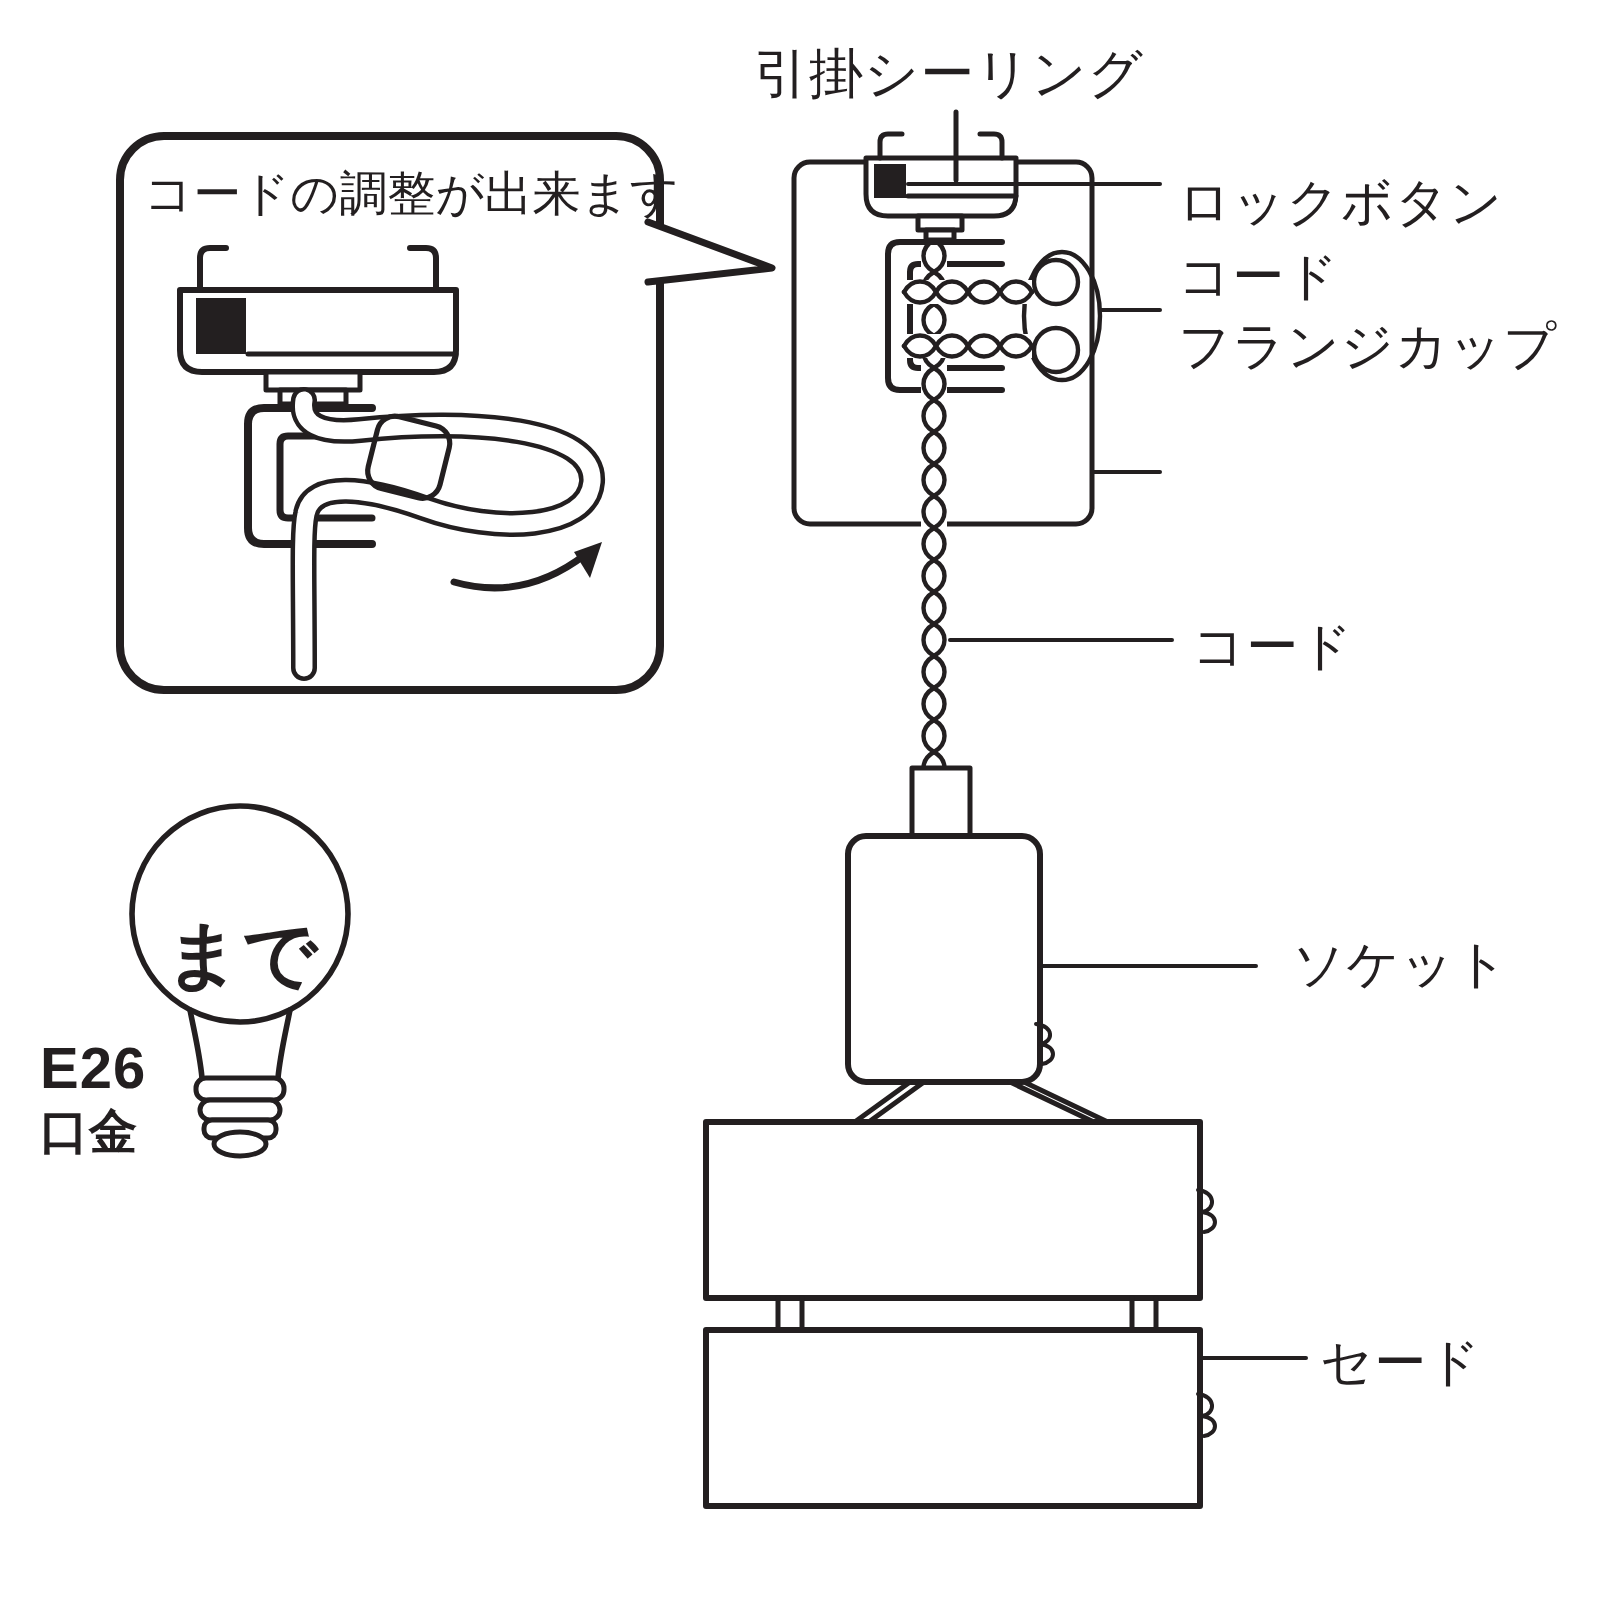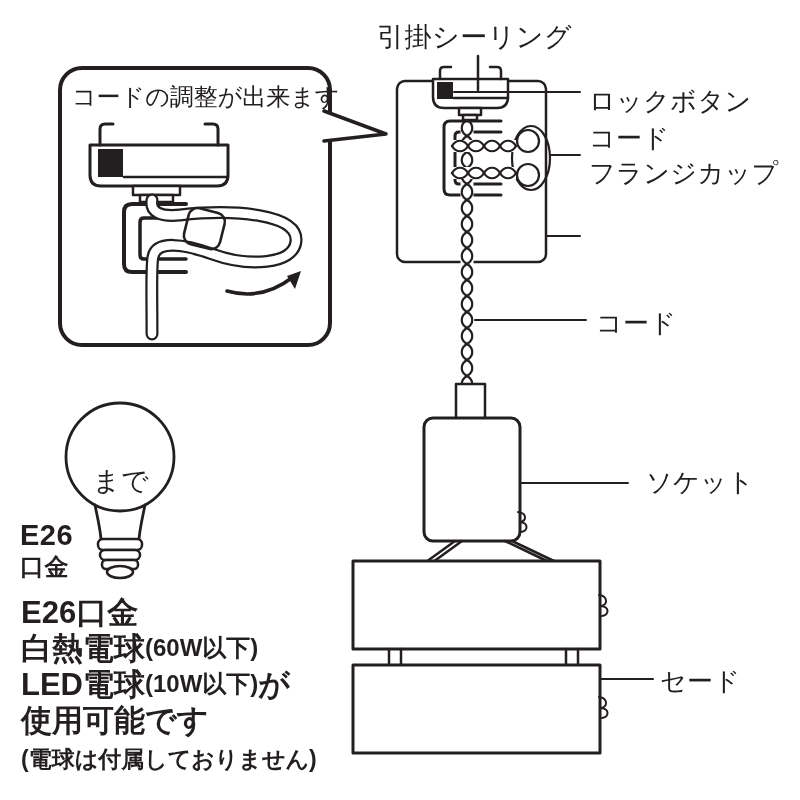--- a/index.html
+++ b/index.html
@@ -10,21 +10,21 @@
   .title{left:377px;top:19px;font-size:27px;}
   .lock{left:589px;top:84px;}
   .adj{left:589px;top:121px;line-height:35px;}
   .flange{left:586px;top:222px;}
   .cord{left:596px;top:306px;}
   .socket{left:646px;top:465px;}
   .shade{left:660px;top:664px;}
   .callout{left:72px;top:81px;font-size:24px;letter-spacing:0;
            font-family:"DejaVu Serif","Liberation Serif",serif;font-weight:500;}
   .w60{left:121px;top:436px;transform:translateX(-50%);font-size:41px;font-weight:bold;letter-spacing:-1px;}
-  .made{left:121px;top:463px;transform:translateX(-50%);font-size:27px;font-weight:normal;}
+  .made{left:121px;top:453px;transform:translateX(-50%);font-size:37px;font-weight:bold;}
   .e26base{left:20px;top:521px;font-weight:bold;line-height:1;}
   .e26base .b1{display:block;font-size:29px;}
   .e26base .b2{display:block;font-size:24px;margin-top:5px;}
   .notes{position:absolute;left:21px;top:594px;font-weight:bold;line-height:1;}
   .notes .row{height:36px;display:flex;align-items:center;}
   .notes .big{font-size:31px;}
   .notes .small{font-size:24px;}
   .notes .tiny{font-size:23px;}
   .notes .row5{margin-top:3px;}
 </style>
@@ -152,34 +152,14 @@
   <div class="lbl socket">ソケット</div>
 
   <div class="lbl callout">コードの調整が出来ます</div>
 
   <div class="lbl made">まで</div>
   <div class="lbl e26base">
     <span class="b1">E26</span>
     <span class="b2">口金</span>
   </div>
 
-  <div class="notes">
-    <div class="row">
-      <span class="big">E26口金</span>
-    </div>
-    <div class="row">
-      <span class="big">白熱電球</span>
-      <span class="small">(60W以下)</span>
-    </div>
-    <div class="row">
-      <span class="big">LED電球</span>
-      <span class="small">(10W以下)</span>
-      <span class="big">が</span>
-    </div>
-    <div class="row">
-      <span class="big">使用可能です</span>
-    </div>
-    <div class="row row5">
-      <span class="tiny">(電球は付属しておりません)</span>
-    </div>
-  </div>
 
 </div>
 
 </body></html>

